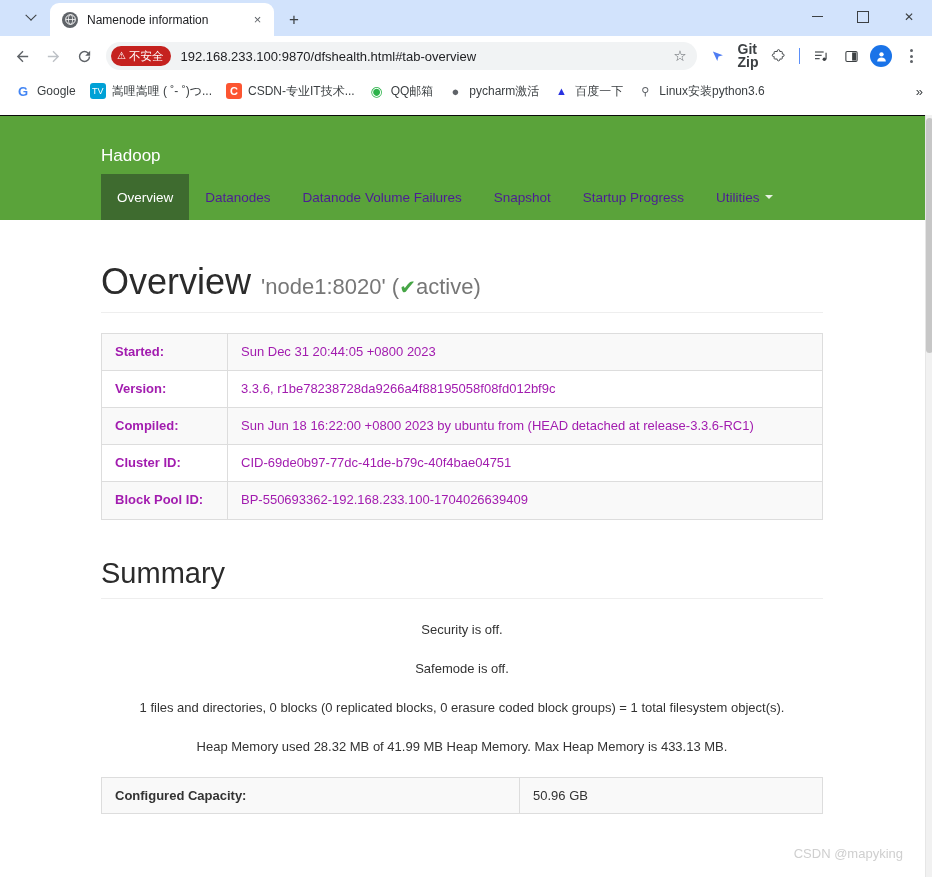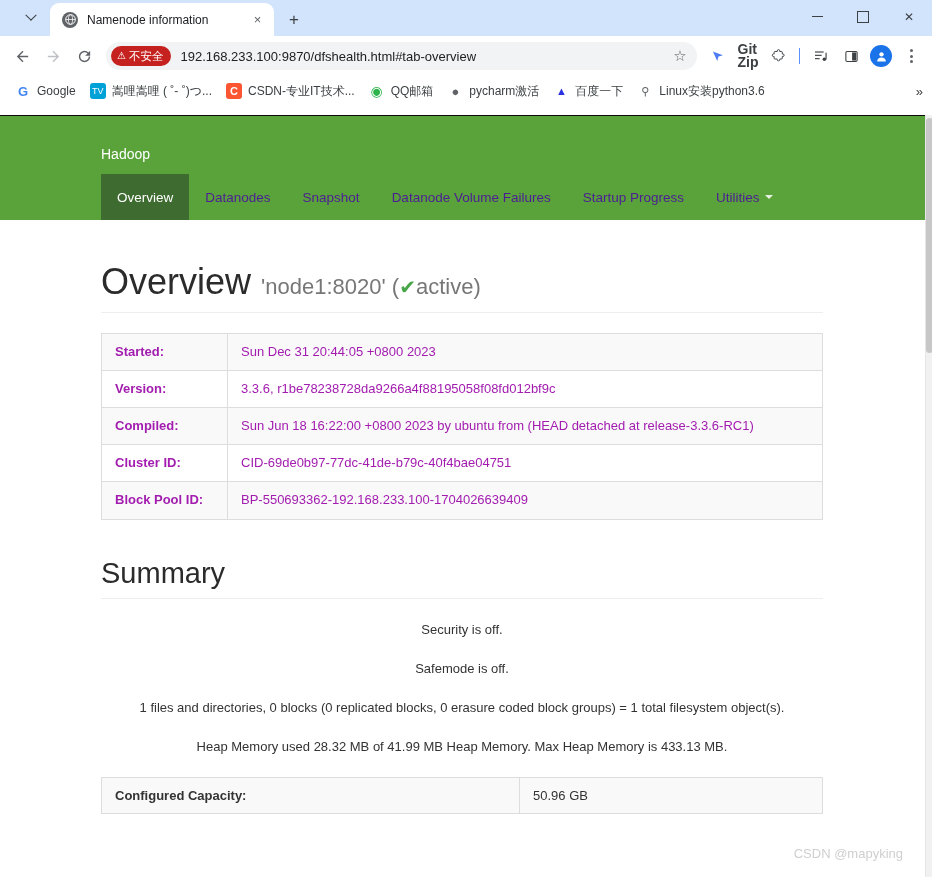--- a/index.html
+++ b/index.html
@@ -183,21 +183,21 @@
   }
   .navbar {
     height: 104px;
     background: #5aa33a;
     position: relative;
   }
   .brand {
     position: absolute;
     left: 101px; top: 30px;
     color: #ffffff;
-    font-size: 14px;
+    font-size: 17px;
     text-align: right;
   }
   .nav-tabs {
     position: absolute;
     left: 101px; bottom: 0;
     display: flex;
     align-items: stretch;
     height: 46px;
   }
   .nav-tab {
@@ -473,24 +473,24 @@
       <div class="navbar">
         <div class="brand">Hadoop</div>
         <div class="nav-tabs">
           <div class="nav-tab active">
             <span>Overview</span>
           </div>
           <div class="nav-tab">
             <span>Datanodes</span>
           </div>
           <div class="nav-tab">
+            <span>Datanode Volume Failures</span>
+          </div>
+          <div class="nav-tab">
             <span>Snapshot</span>
-          </div>
-          <div class="nav-tab">
-            <span>Datanode Volume Failures</span>
           </div>
           <div class="nav-tab">
             <span>Startup Progress</span>
           </div>
           <div class="nav-tab">
             <span>Utilities</span>
             <span class="caret"></span>
           </div>
         </div>
       </div>

